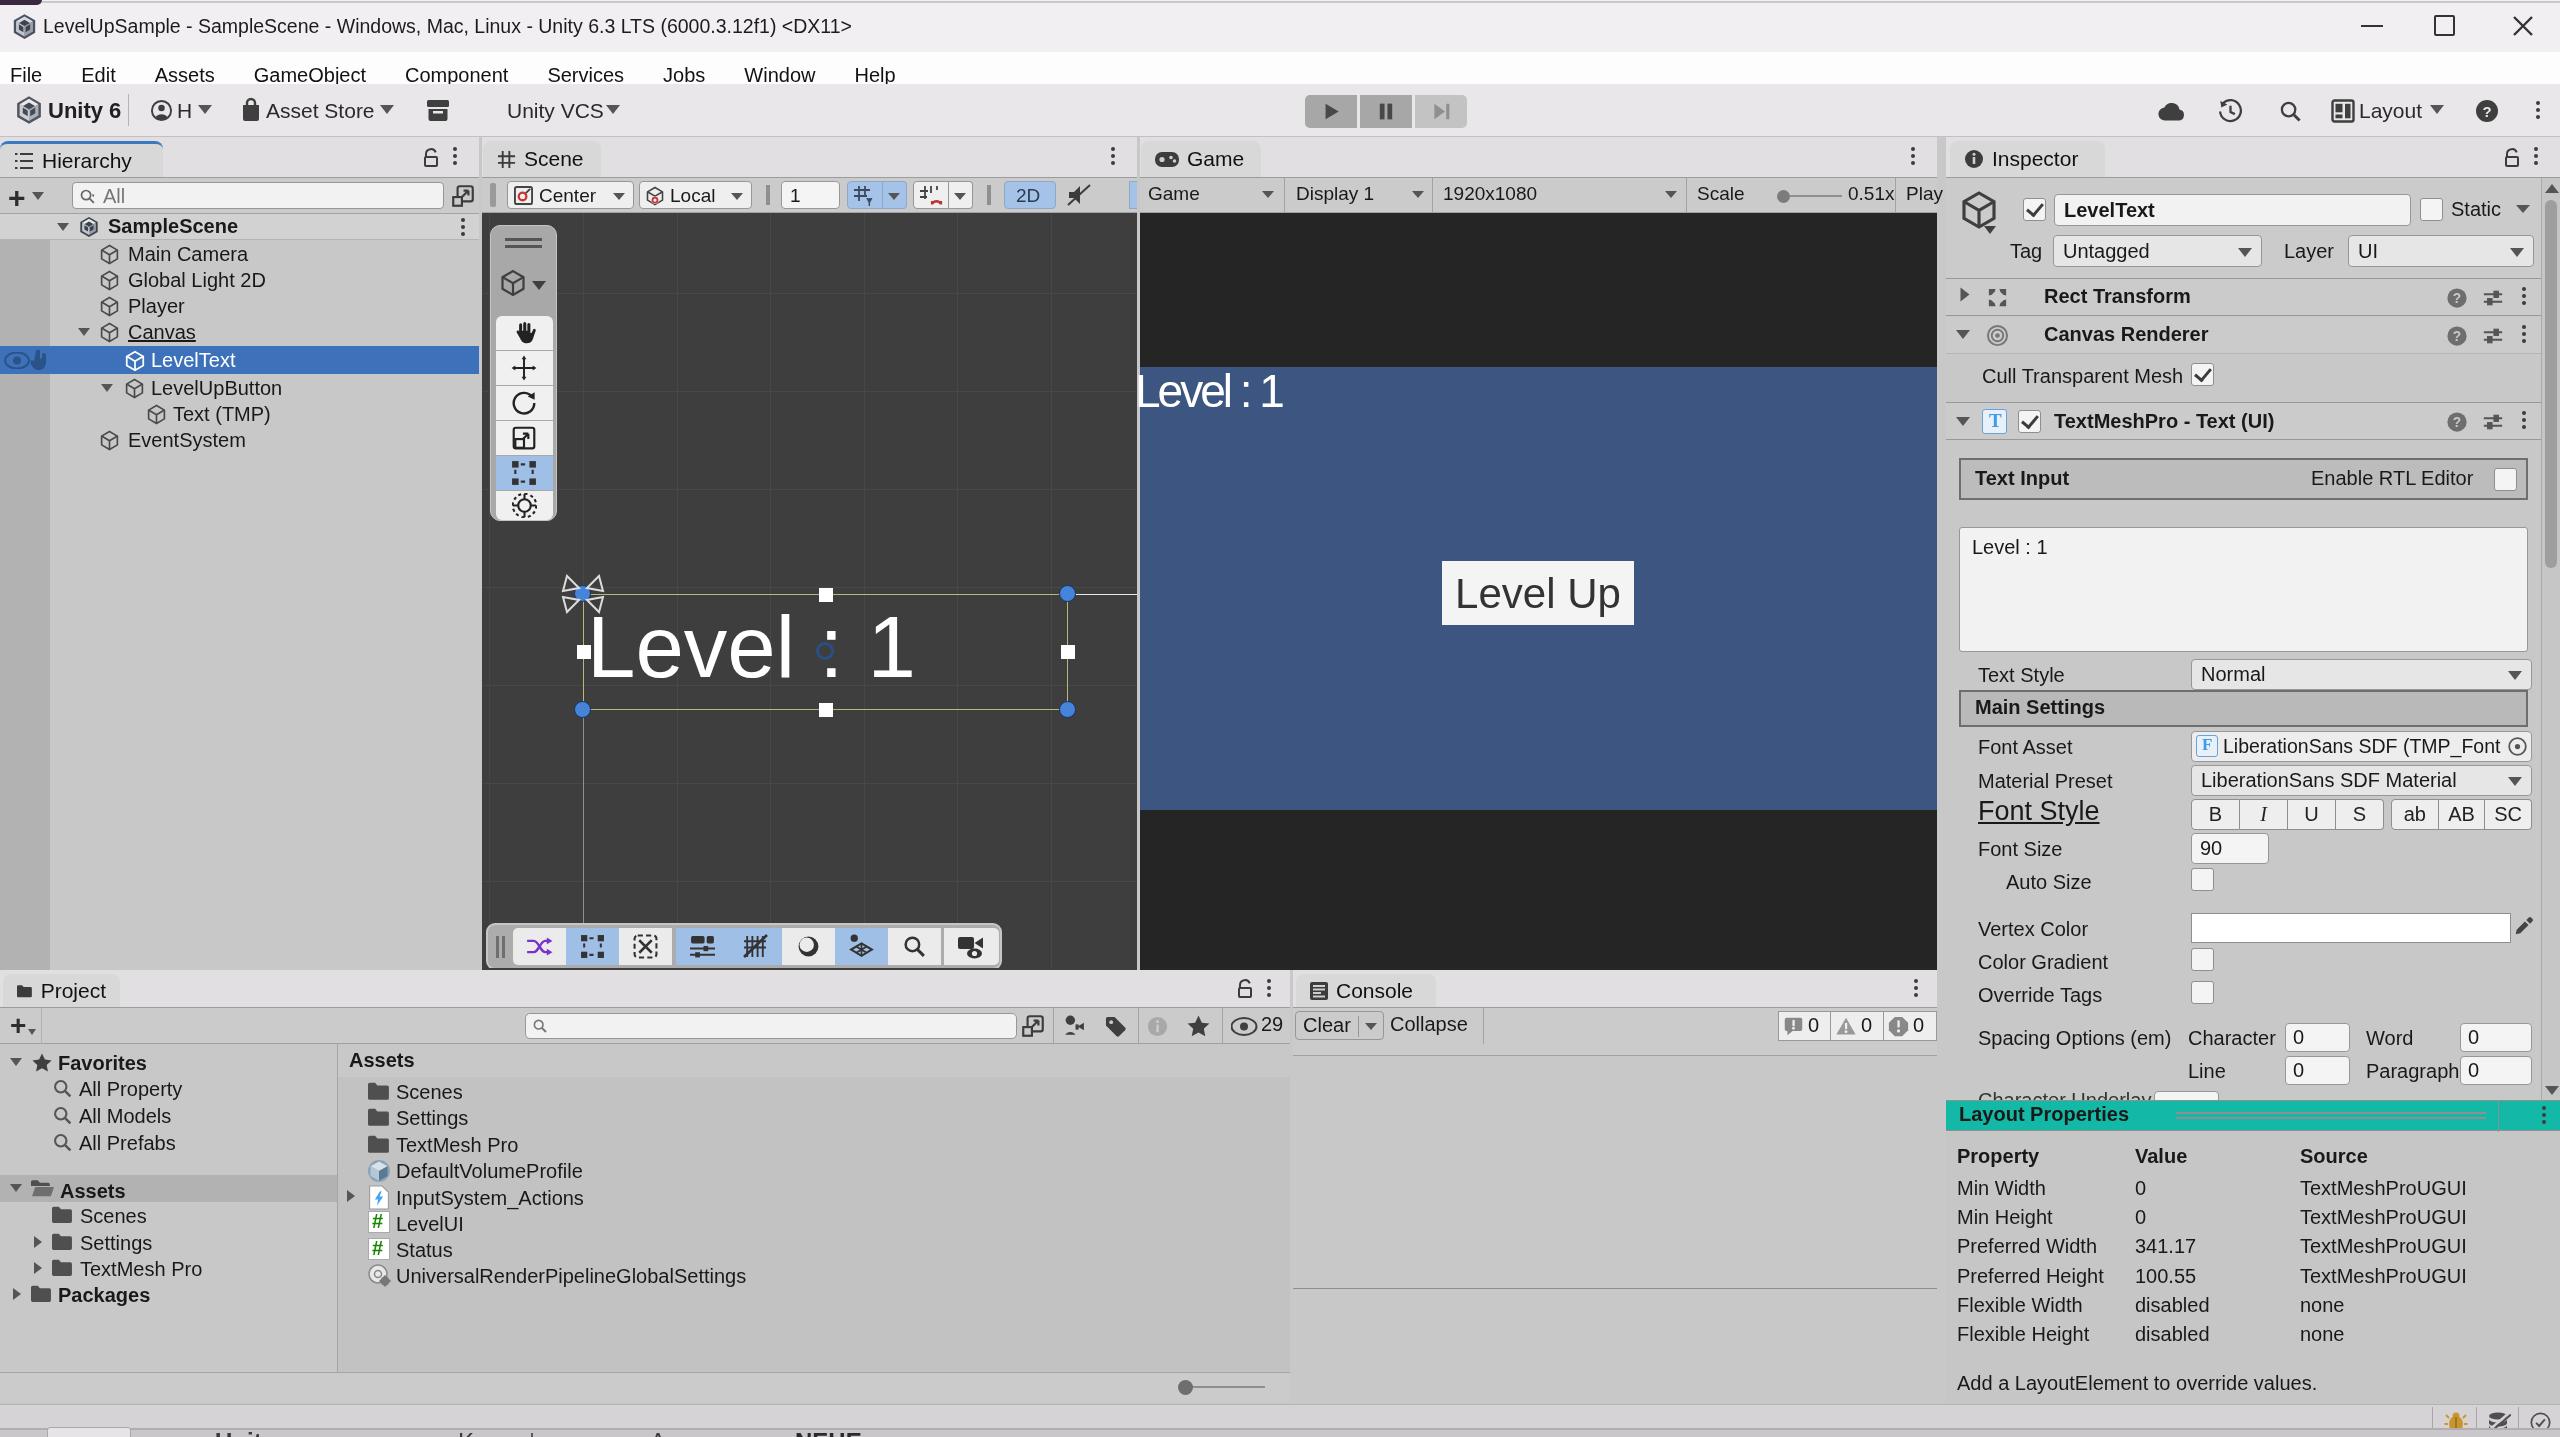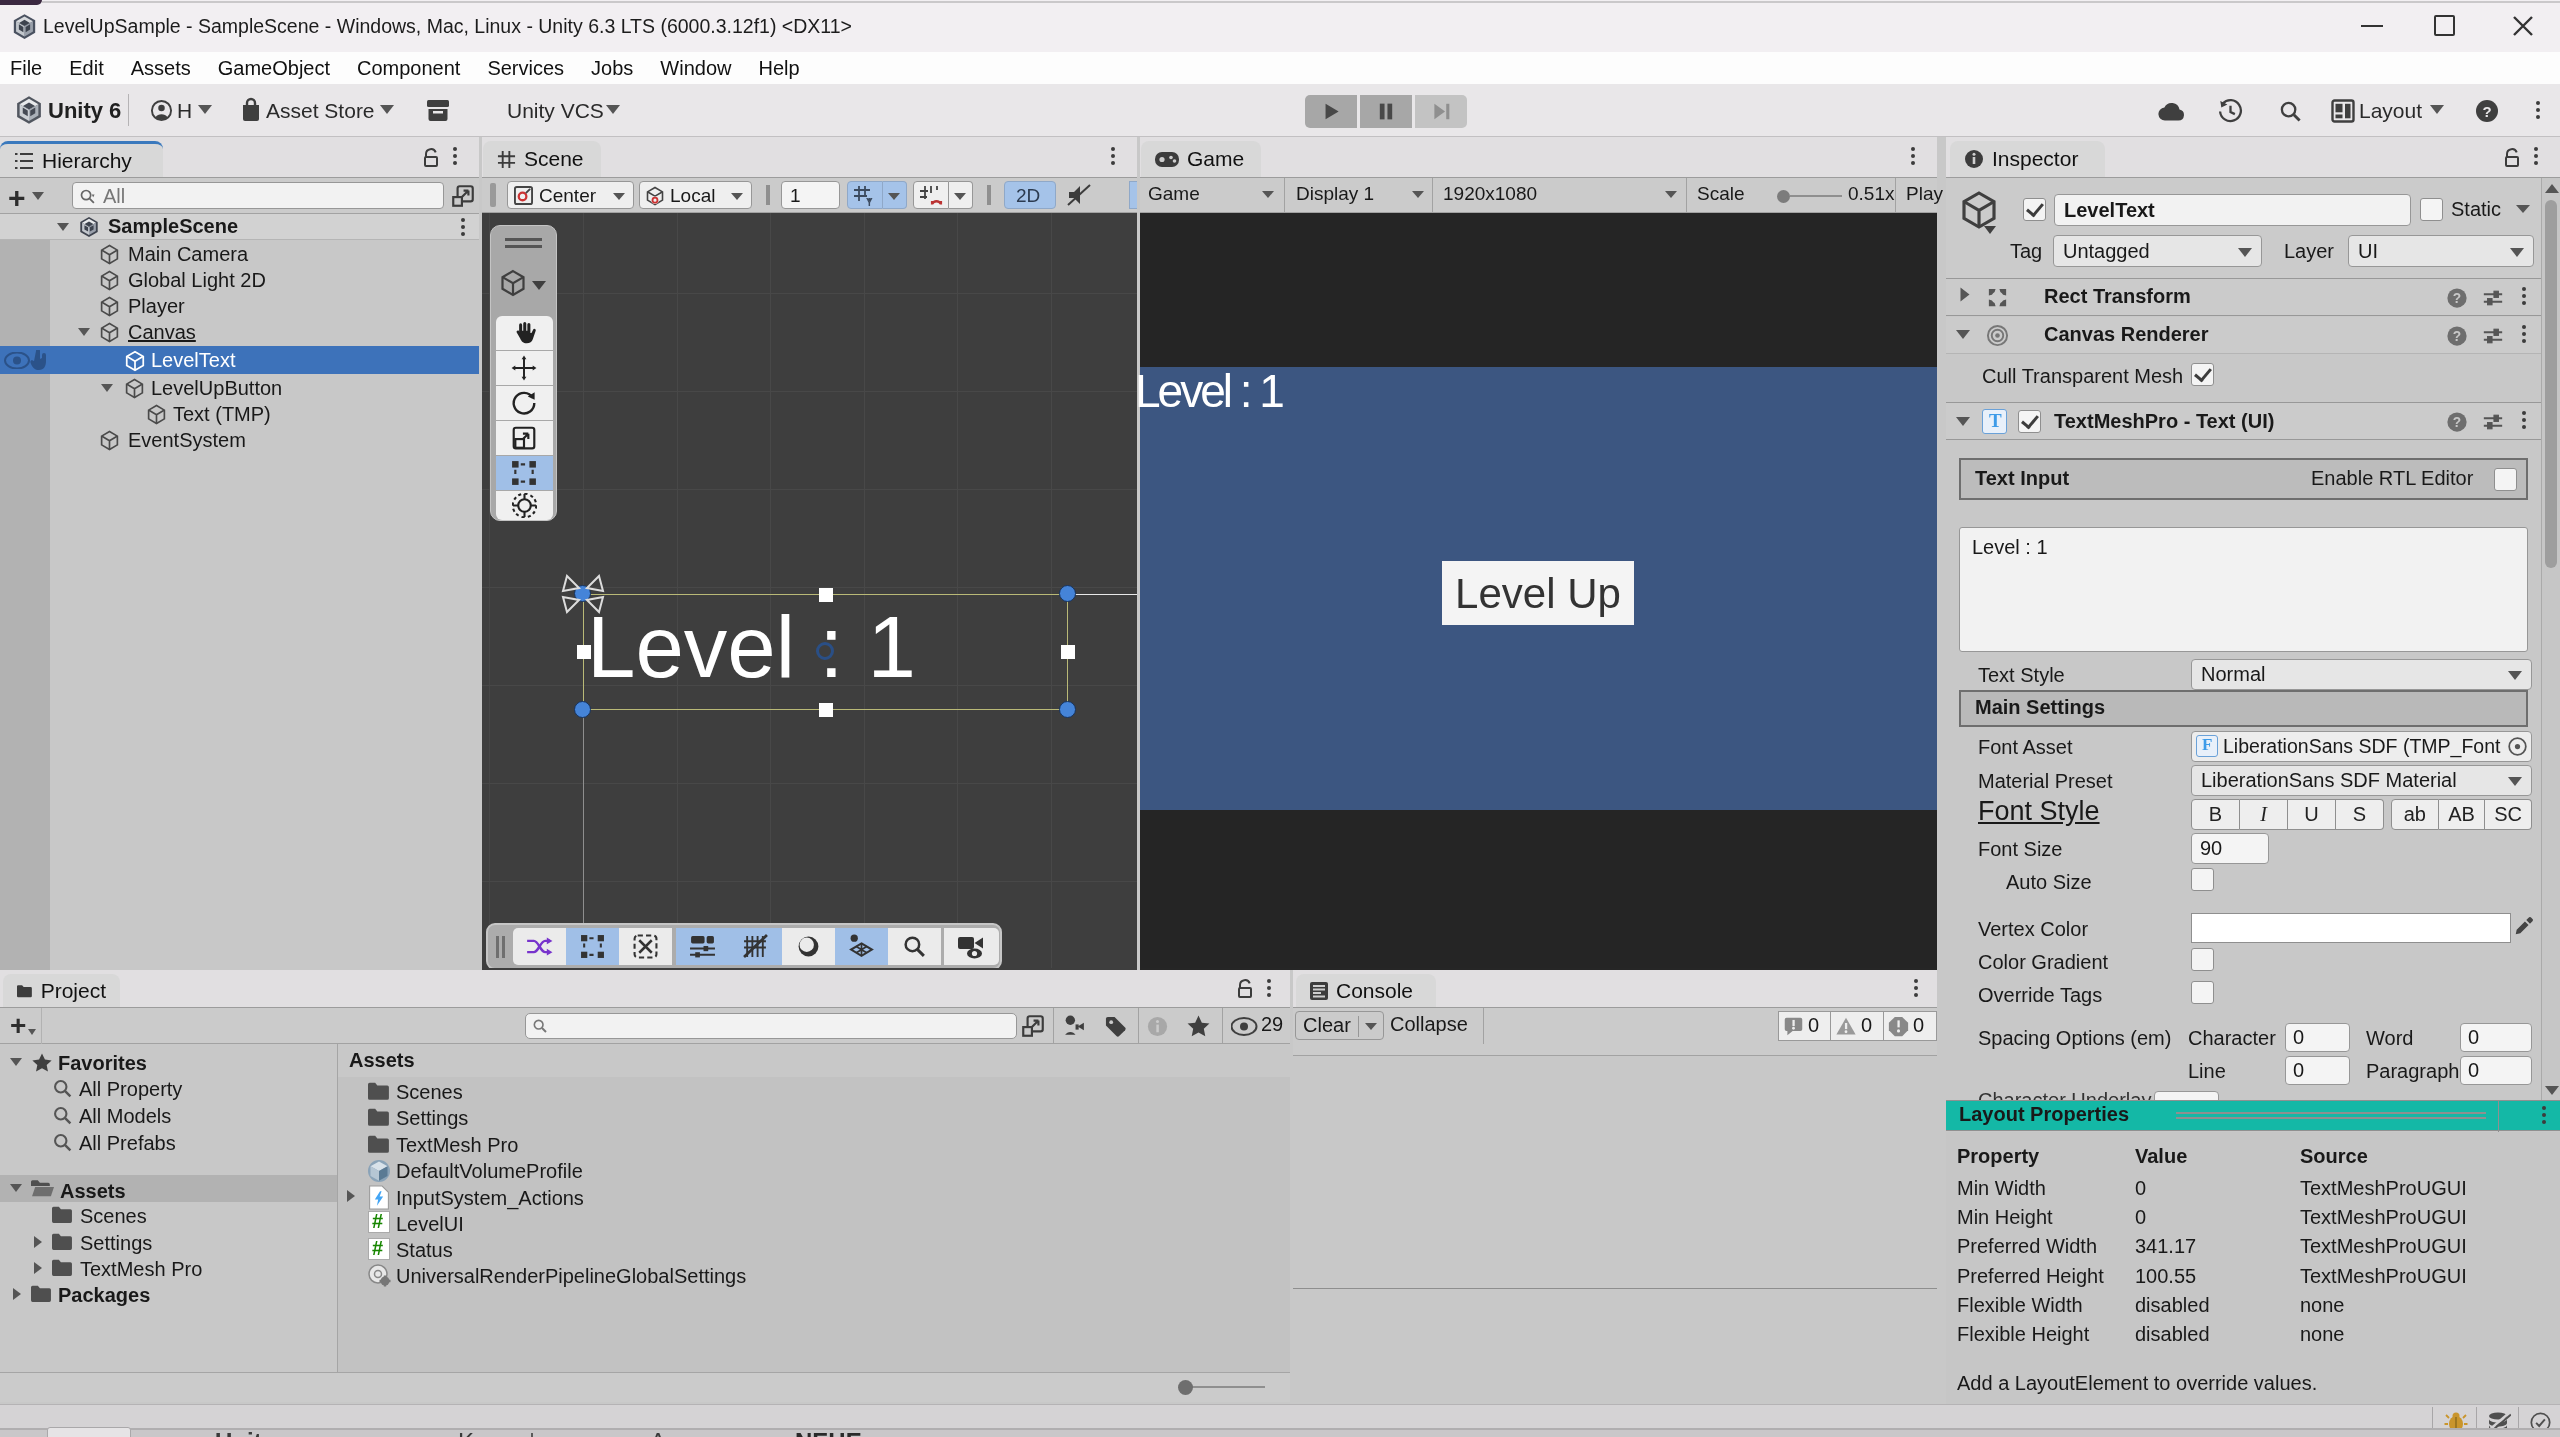--- a/index.html
+++ b/index.html
@@ -64,21 +64,21 @@
   <div class="abs" style="left:43px;top:15px;font-size:19.5px;color:#1c1c1c;">LevelUpSample - SampleScene - Windows, Mac, Linux - Unity 6.3 LTS (6000.3.12f1) &lt;DX11&gt;</div>
 
   <div class="abs" style="left:2361px;top:25px;width:22px;height:2px;background:#333;"></div>
   <div class="abs" style="left:2434px;top:15px;width:21px;height:21px;border:2px solid #333;border-radius:2px;"></div>
   <svg class="abs" style="left:2511px;top:14px;" width="24" height="24" viewBox="0 0 24 24">
       <path stroke="#333" stroke-width="2.4" d="M3 3 L21 21 M21 3 L3 21"></path>
     </svg>
 </div>
 
 <div class="abs" style="left:0;top:52px;width:2560px;height:32px;background:#fdfdfd;">
-  <div class="abs" style="left:10px;top:5px;display:flex;gap:27px;font-size:20px;color:#111;">
+  <div class="abs" style="left:10px;top:12px;display:flex;gap:39px;font-size:20px;color:#111;">
     <span>File</span>
       <span>Edit</span>
       <span>Assets</span>
       <span>GameObject</span>
       <span>Component</span>
       <span>Services</span>
       <span>Jobs</span>
       <span>Window</span>
       <span>Help</span>
   </div>

